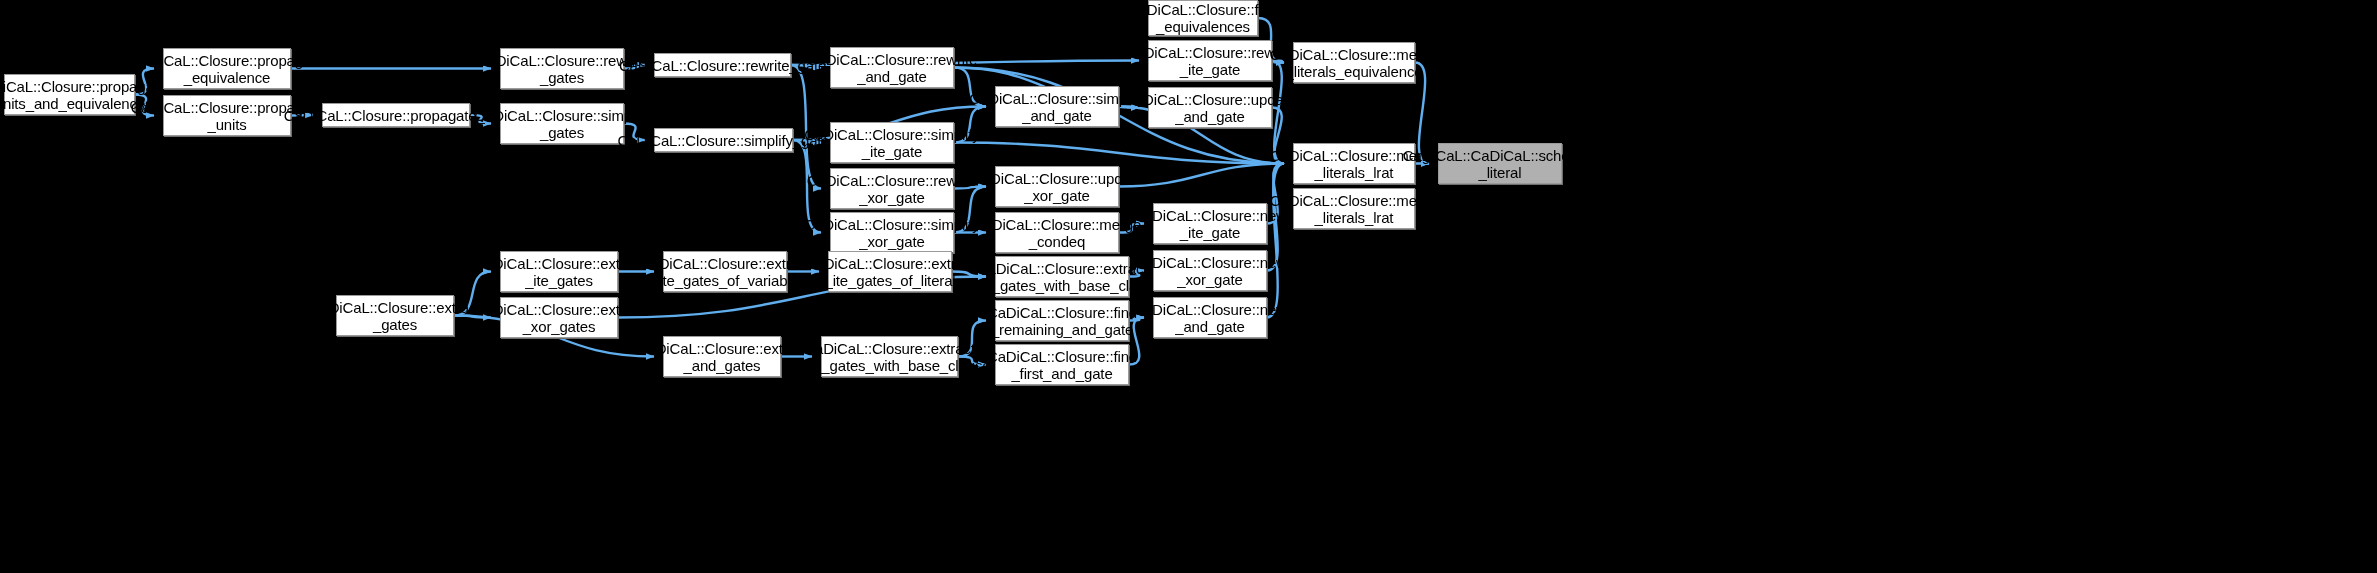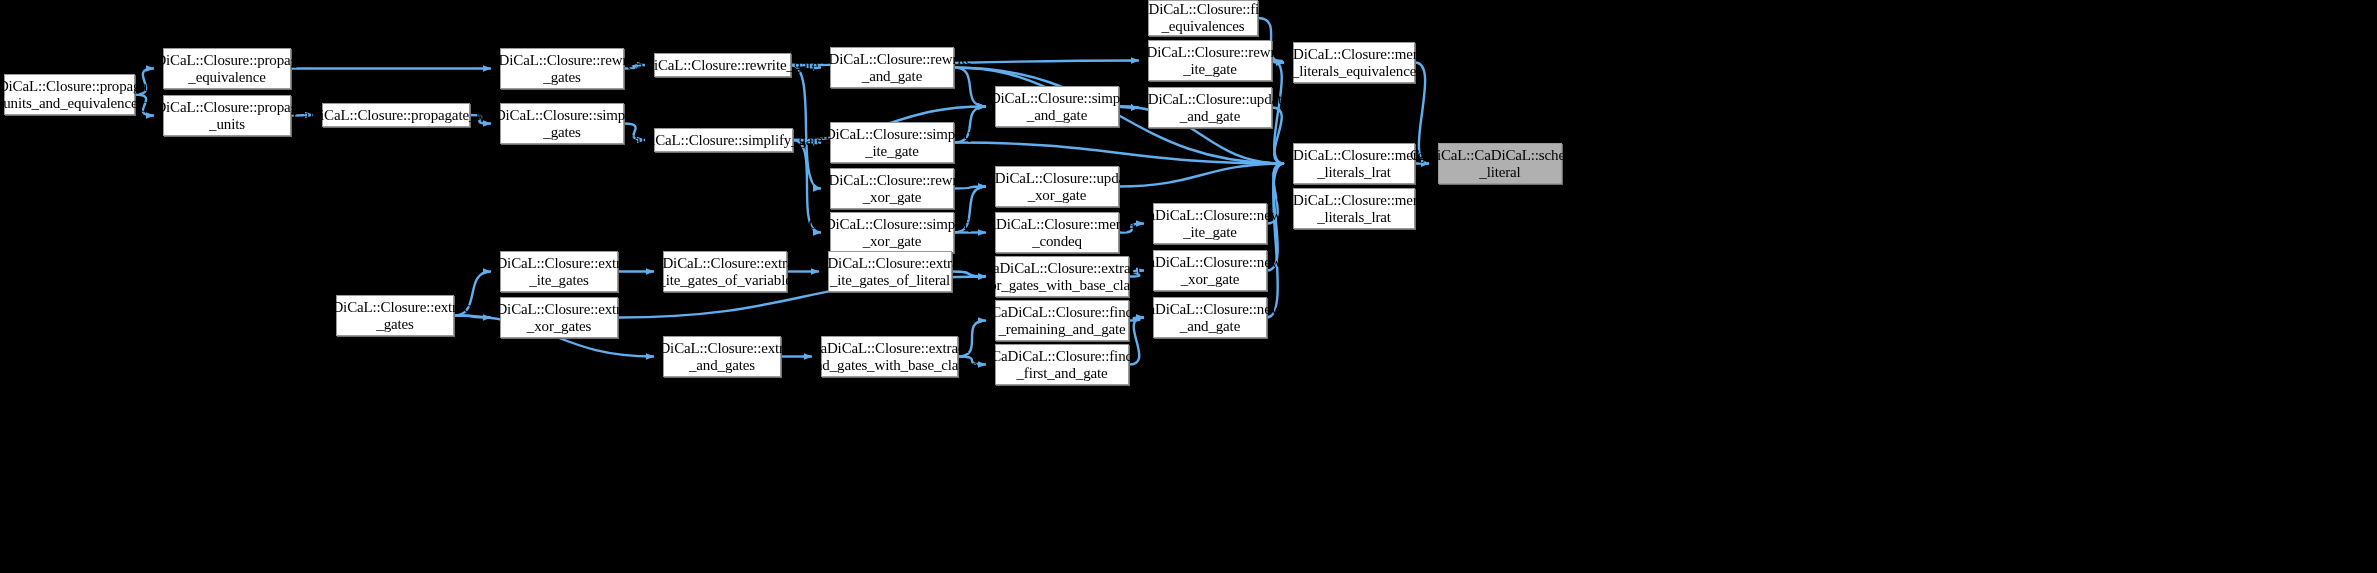--- a/index.html
+++ b/index.html
@@ -32,21 +32,20 @@
     display: flex;
     align-items: center;
     justify-content: center;
     text-align: center;
     color: #000000;
     font-size: 15px;
     line-height: 17px;
     letter-spacing: -0.15px;
     white-space: pre-line;
     z-index: 5;
-    font-family: Liberation Serif, serif;
   }
   .node.highlight {
     background: #b0b0b0;
   }
 </style>
 </head>
 <body>
 
 <div id="canvas">
   <svg id="edge-layer" viewBox="0 0 2377 573">

